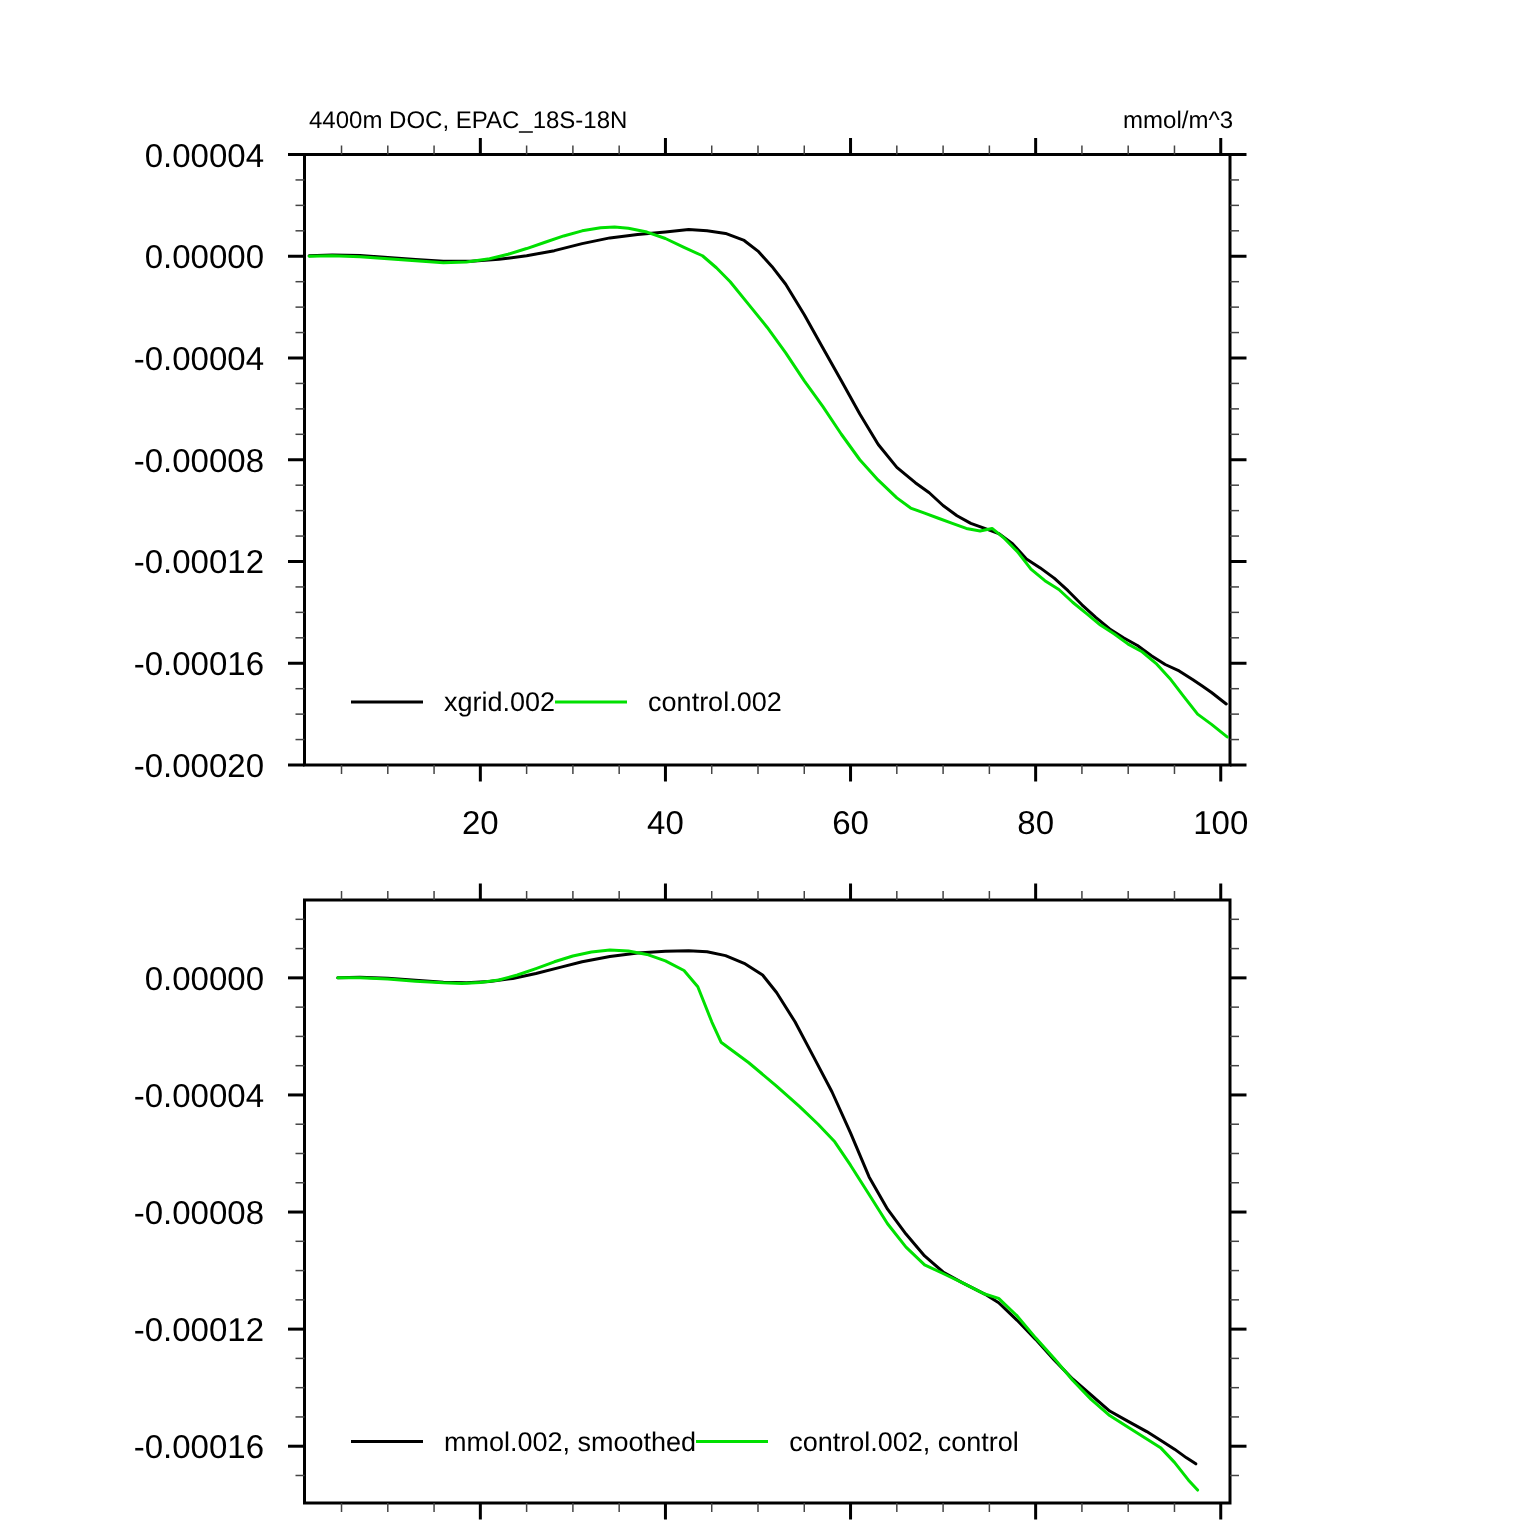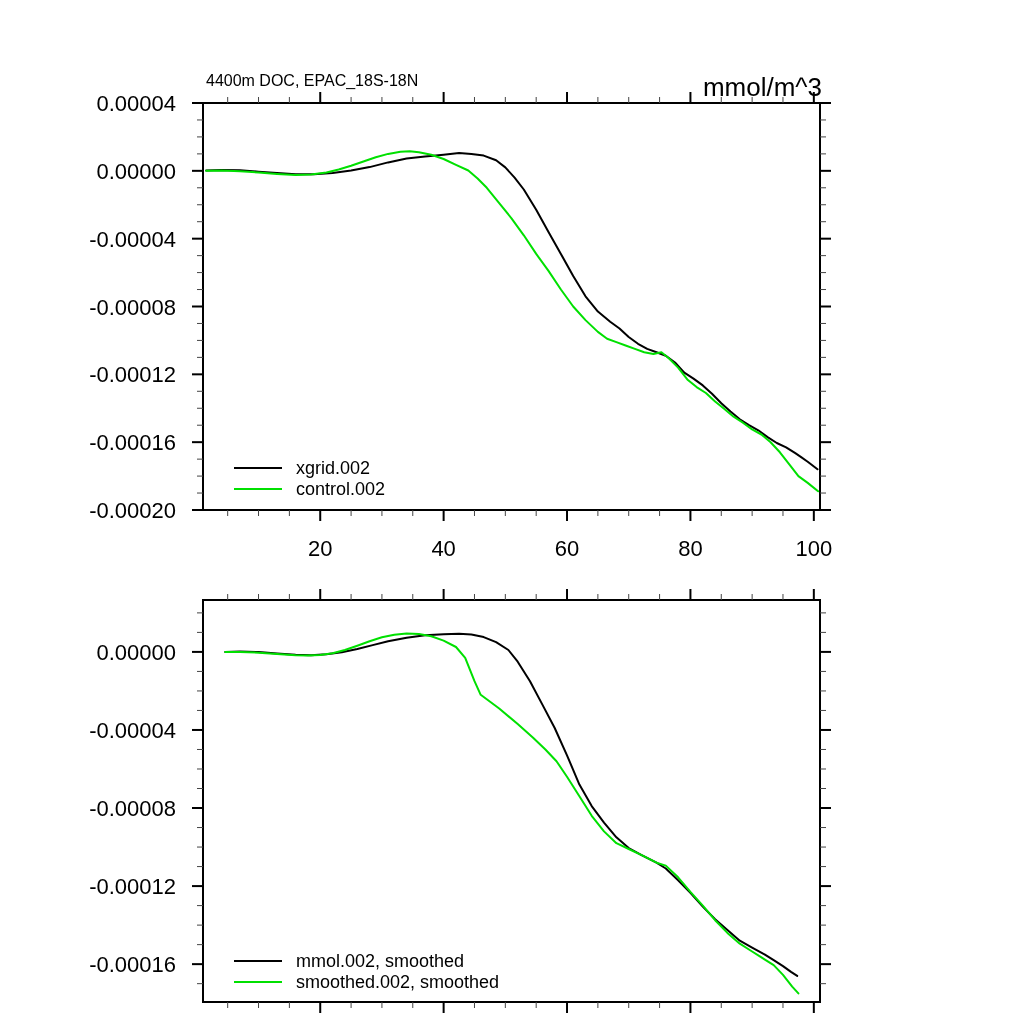--- a/index.html
+++ b/index.html
@@ -1,24 +1,24 @@
 <!DOCTYPE html>
 <html><head>
 <meta charset="utf-8">
 <style>
   html,body{margin:0;padding:0;background:#ffffff}
   body{width:1024px;height:1024px;overflow:hidden;position:relative;
        font-family:"Liberation Sans",sans-serif;color:#000}
   .abs{position:absolute}
   #plot-title{left:206px;top:72px;font-size:16px;white-space:pre}
-  #plot-units{right:202px;top:72px;font-size:26px;white-space:pre}
+  #plot-units{right:202px;top:72px;font-size:16px;white-space:pre}
   #chart-svg{left:0;top:0}
   svg text{fill:#000}
   .tick-label{font-size:22px}
-  .legend{display:flex;flex-direction:column}
+  .legend{display:flex;flex-direction:row}
   #legend-top{left:234px;top:458px}
   #legend-bottom{left:234px;top:951px}
   .legend-row{display:flex;align-items:center;height:20.5px}
   .legend-swatch{width:48px;height:2px;margin-right:14px;flex:0 0 auto}
   .legend-label{font-size:18px;line-height:1}
 </style>
 </head>
 <body>
 
 <svg id="chart-svg" class="abs" width="1024" height="1024">
@@ -232,15 +232,15 @@
     </div>
   </div>
 
 <div id="legend-bottom" class="abs legend">
     <div class="legend-row">
       <span class="legend-swatch" style="background-color: rgb(0, 0, 0);"></span>
       <span class="legend-label">mmol.002, smoothed</span>
     </div>
     <div class="legend-row">
       <span class="legend-swatch" style="background-color: rgb(0, 224, 0);"></span>
-      <span class="legend-label">smoothed.002, smoothed</span>
+      <span class="legend-label">control.002, control</span>
     </div>
   </div>
 
 </body></html>

